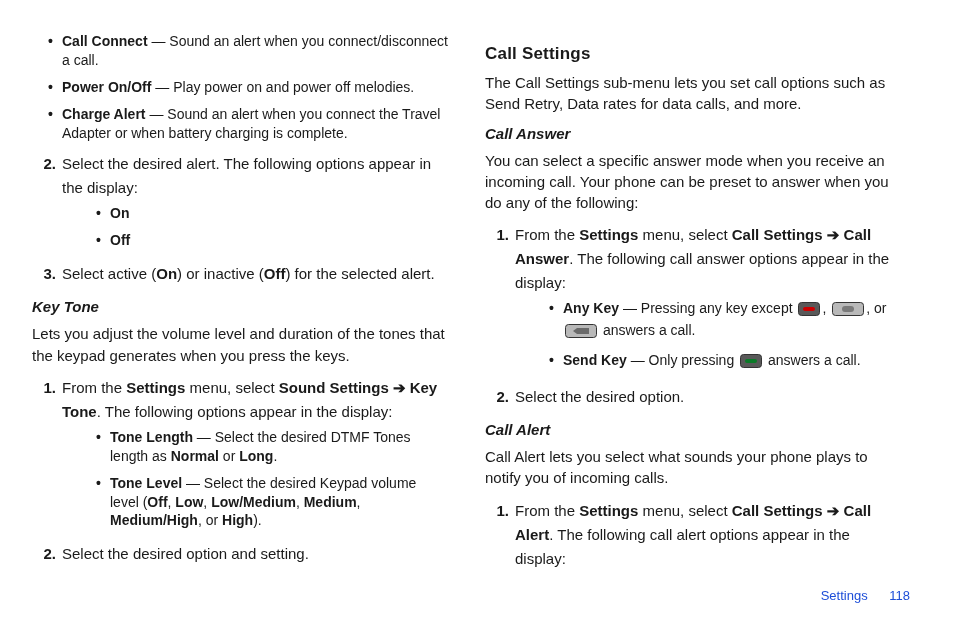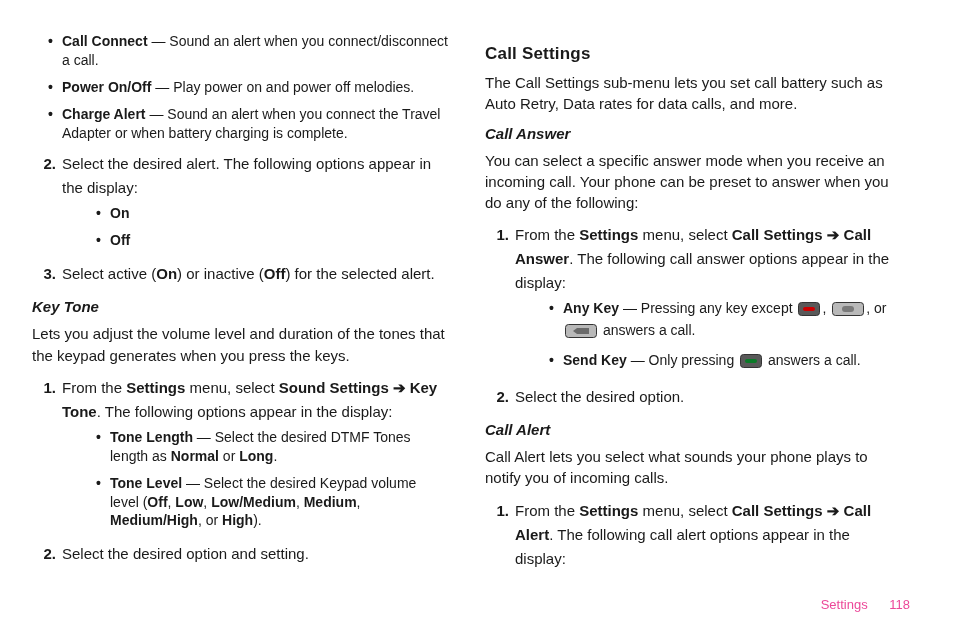--- a/index.html
+++ b/index.html
@@ -103,24 +103,24 @@
     font-weight: 700;
     font-size: 15px;
   }
   .icon {
     display: inline-block;
     vertical-align: -3px;
     margin: 0 2px;
   }
   .footer {
     position: absolute;
-    bottom: 24px;
+    bottom: 33px;
     right: 44px;
     font-size: 13px;
-    color: #ec4899;
+    color: #1d4ed8;
   }
   .footer .label {
     margin-right: 18px;
   }
 </style>
 </head>
 <body>
 
 <div class="page">
 
@@ -172,21 +172,21 @@
       <li>
         <span class="marker">2.</span>
         <span>Select the desired option and setting.</span>
       </li>
     </ol>
   </div>
 
   <div class="col right">
 
     <p class="section-heading">Call Settings</p>
-    <p class="body">The Call Settings sub-menu lets you set call battery such as Auto Retry, Data rates for data calls, and more.</p>
+    <p class="body">The Call Settings sub-menu lets you set call options such as Send Retry, Data rates for data calls, and more.</p>
 
     <p class="sub-heading">Call Answer</p>
     <p class="body">You can select a specific answer mode when you receive an incoming call. Your phone can be preset to answer when you do any of the following:</p>
 
     <ol class="num">
       <li>
         <span class="marker">1.</span>
         <span>
           <span>From the </span><strong>Settings</strong><span> menu, select </span><strong>Call Settings</strong>
           <span class="arrow">➔</span>

